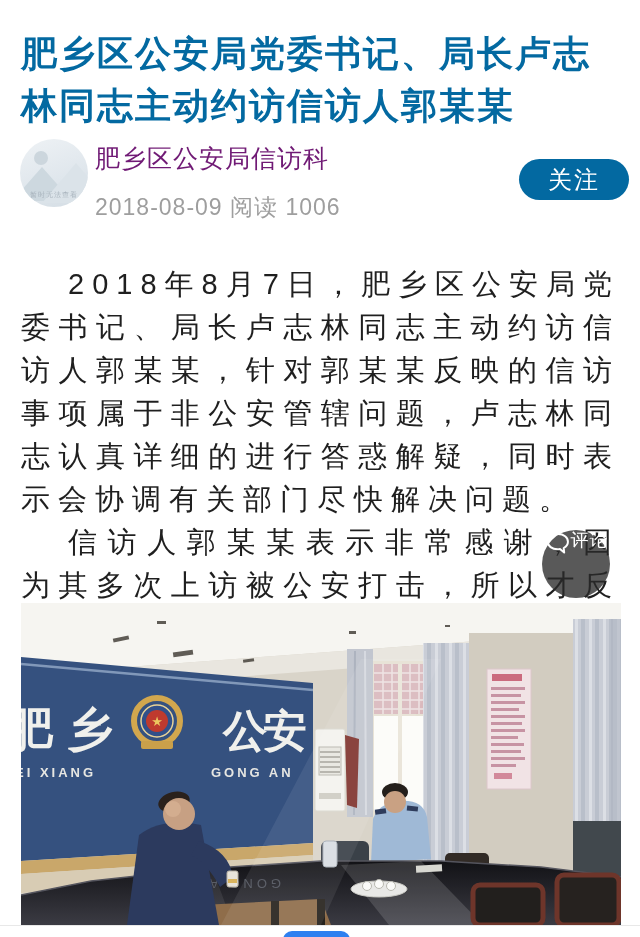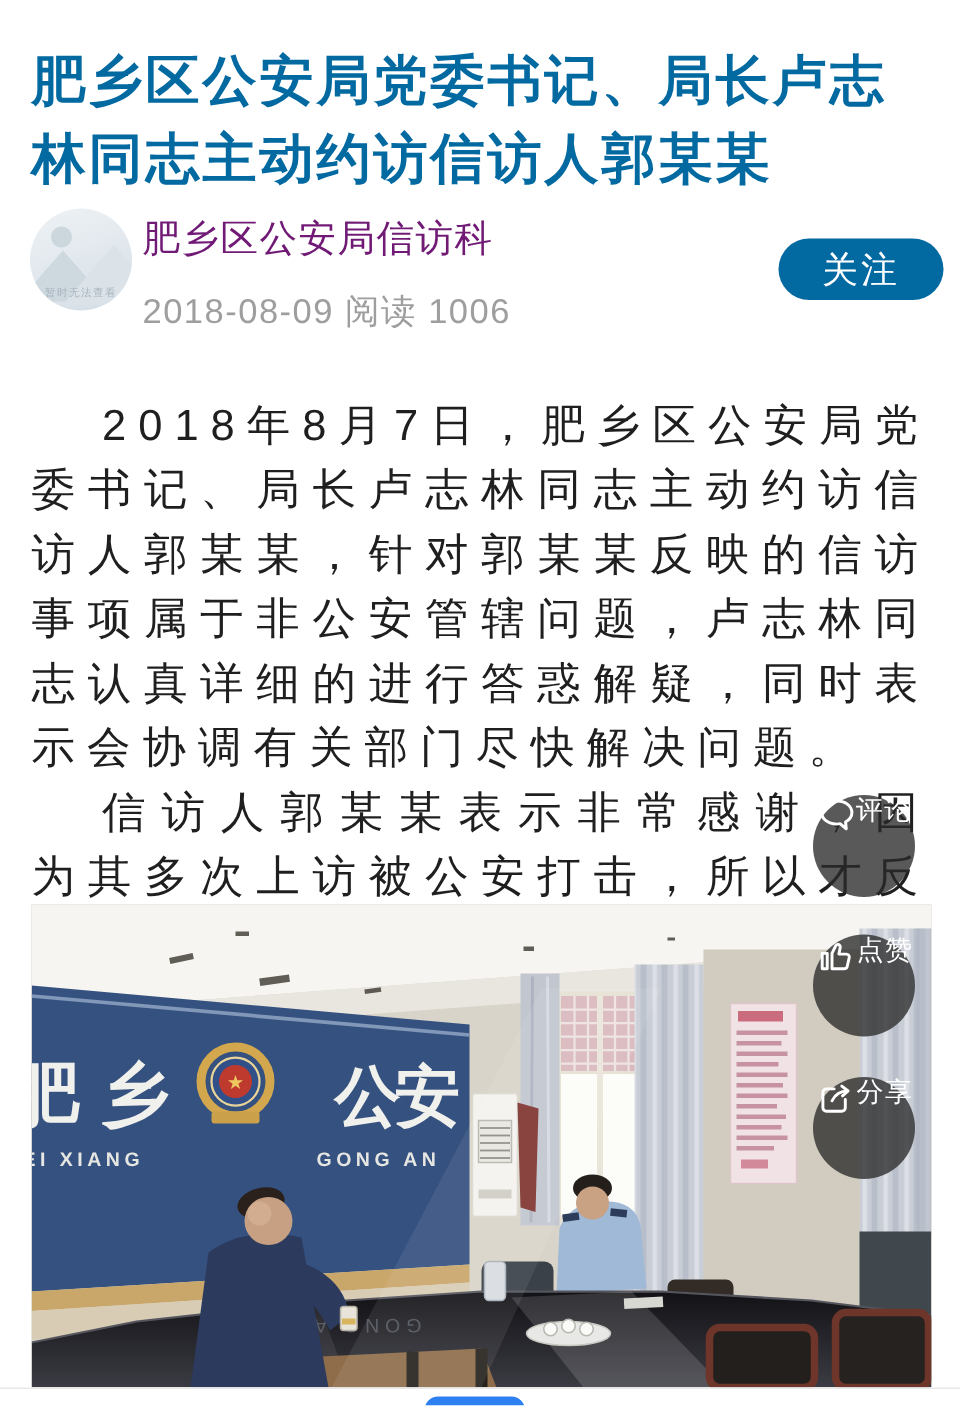--- a/index.html
+++ b/index.html
@@ -253,31 +253,17 @@
       <polygon points="340,56 420,56 300,322 200,322" fill="#ffffff" opacity="0.08"></polygon>
     </svg>
   </div>
 
   <div class="fab" id="fab-comment">
     <svg width="27" height="27" viewBox="0 0 30 30">
       <path d="M15 4.5c-6 0-10.8 3.8-10.8 8.5 0 4.7 4.8 8.5 10.8 8.5 1 0 1.9-.1 2.8-.3l4.6 3.8-.5-5c2.9-1.6 4.7-4.2 4.7-7 0-4.7-4.8-8.5-10.8-8.5z" fill="none" stroke="#fff" stroke-width="2.2" stroke-linejoin="round"></path>
     </svg>
     <span class="lbl">评论</span>
   </div>
-  <div class="fab" id="fab-like">
-    <svg width="28" height="28" viewBox="0 0 30 30">
-      <path d="M5.5 13.5h3.6v11H5.5z M12.5 24.5h8.7c1.1 0 2-.7 2.2-1.8l1.4-6.2c.3-1.3-.7-2.5-2-2.5h-5.4l1-4.8c.2-1.1-.6-2.1-1.7-2.1-.6 0-1.2.3-1.5.9l-2.7 5.5v11z" fill="none" stroke="#fff" stroke-width="2.1" stroke-linejoin="round"></path>
-    </svg>
-    <span class="lbl">点赞</span>
-  </div>
-  <div class="fab" id="fab-share">
-    <svg width="28" height="28" viewBox="0 0 30 30">
-      <path d="M22 16v6a2.5 2.5 0 0 1-2.5 2.5h-11A2.5 2.5 0 0 1 6 22v-11a2.5 2.5 0 0 1 2.5-2.5H14" fill="none" stroke="#fff" stroke-width="2.1" stroke-linecap="round"></path>
-      <path d="M12.5 17c2.5-5 6.5-7 11-7" fill="none" stroke="#fff" stroke-width="2.1" stroke-linecap="round"></path>
-      <path d="M19.5 6.5 24 10l-4 3.5" fill="none" stroke="#fff" stroke-width="2.1" stroke-linecap="round" stroke-linejoin="round"></path>
-    </svg>
-    <span class="lbl">分享</span>
-  </div>
 
   <div class="bottom-bar"></div>
   <div class="bottom-pill"></div>
 
 </div>
 
 </body></html>

